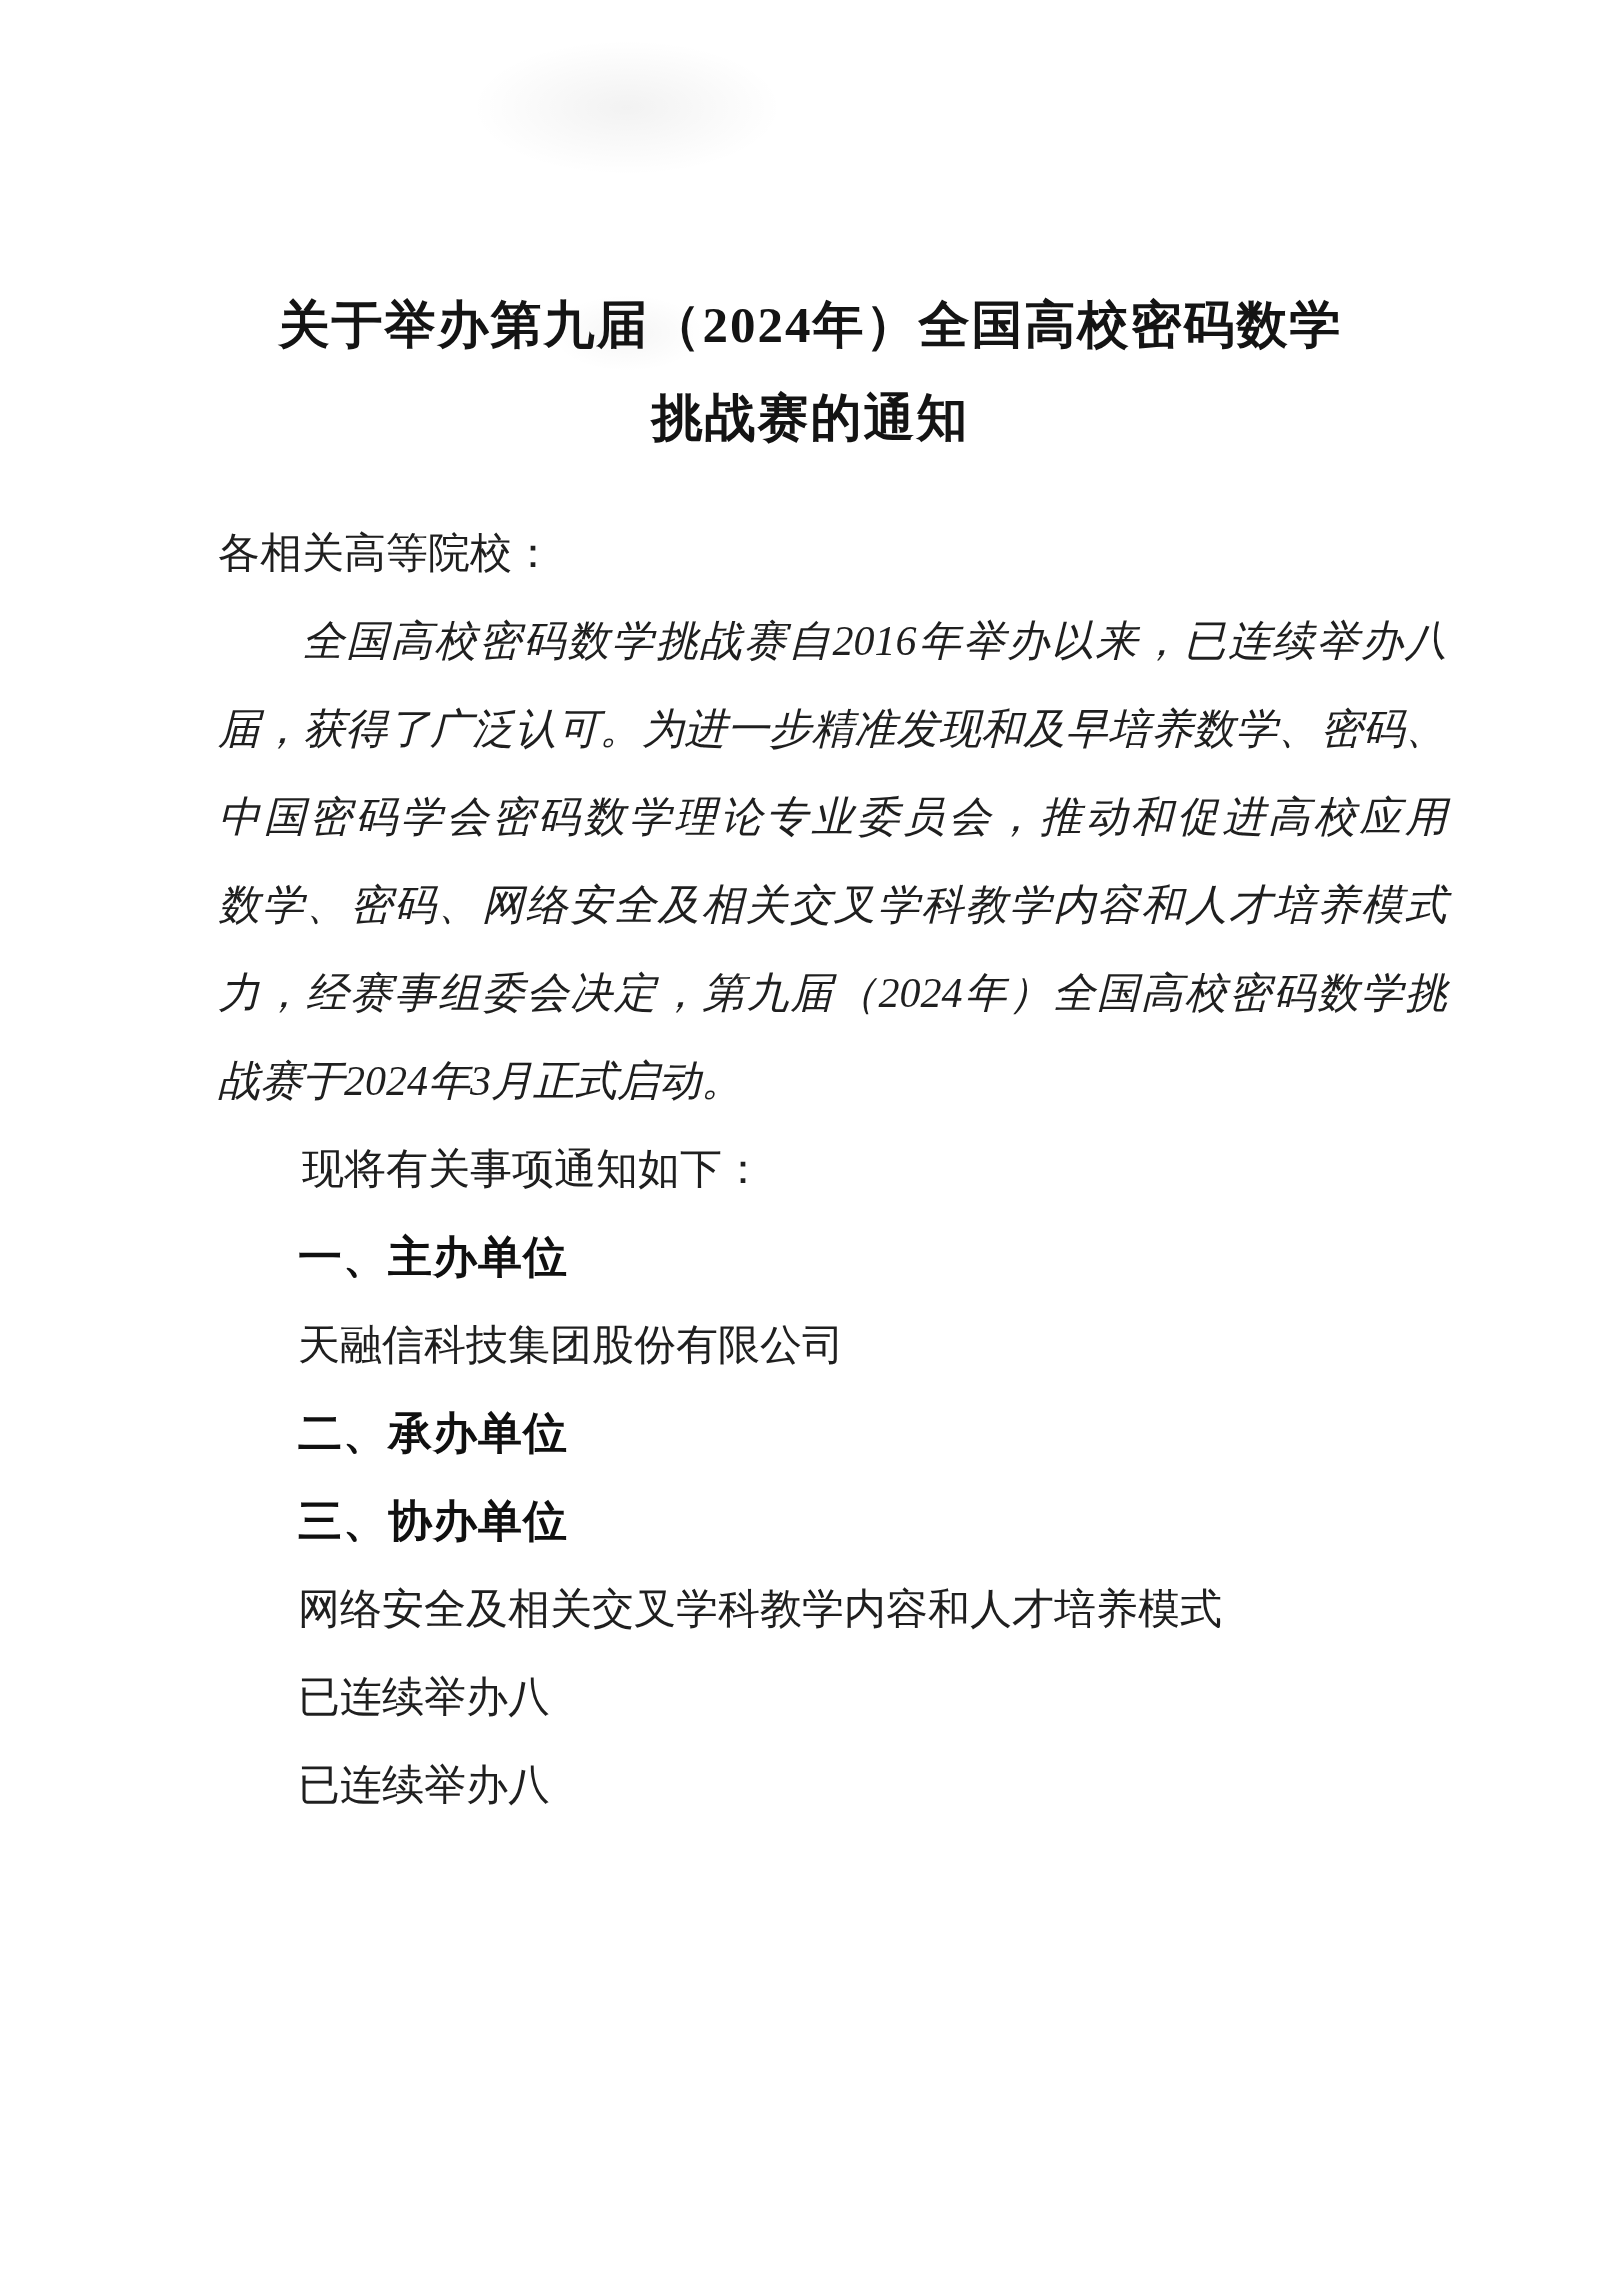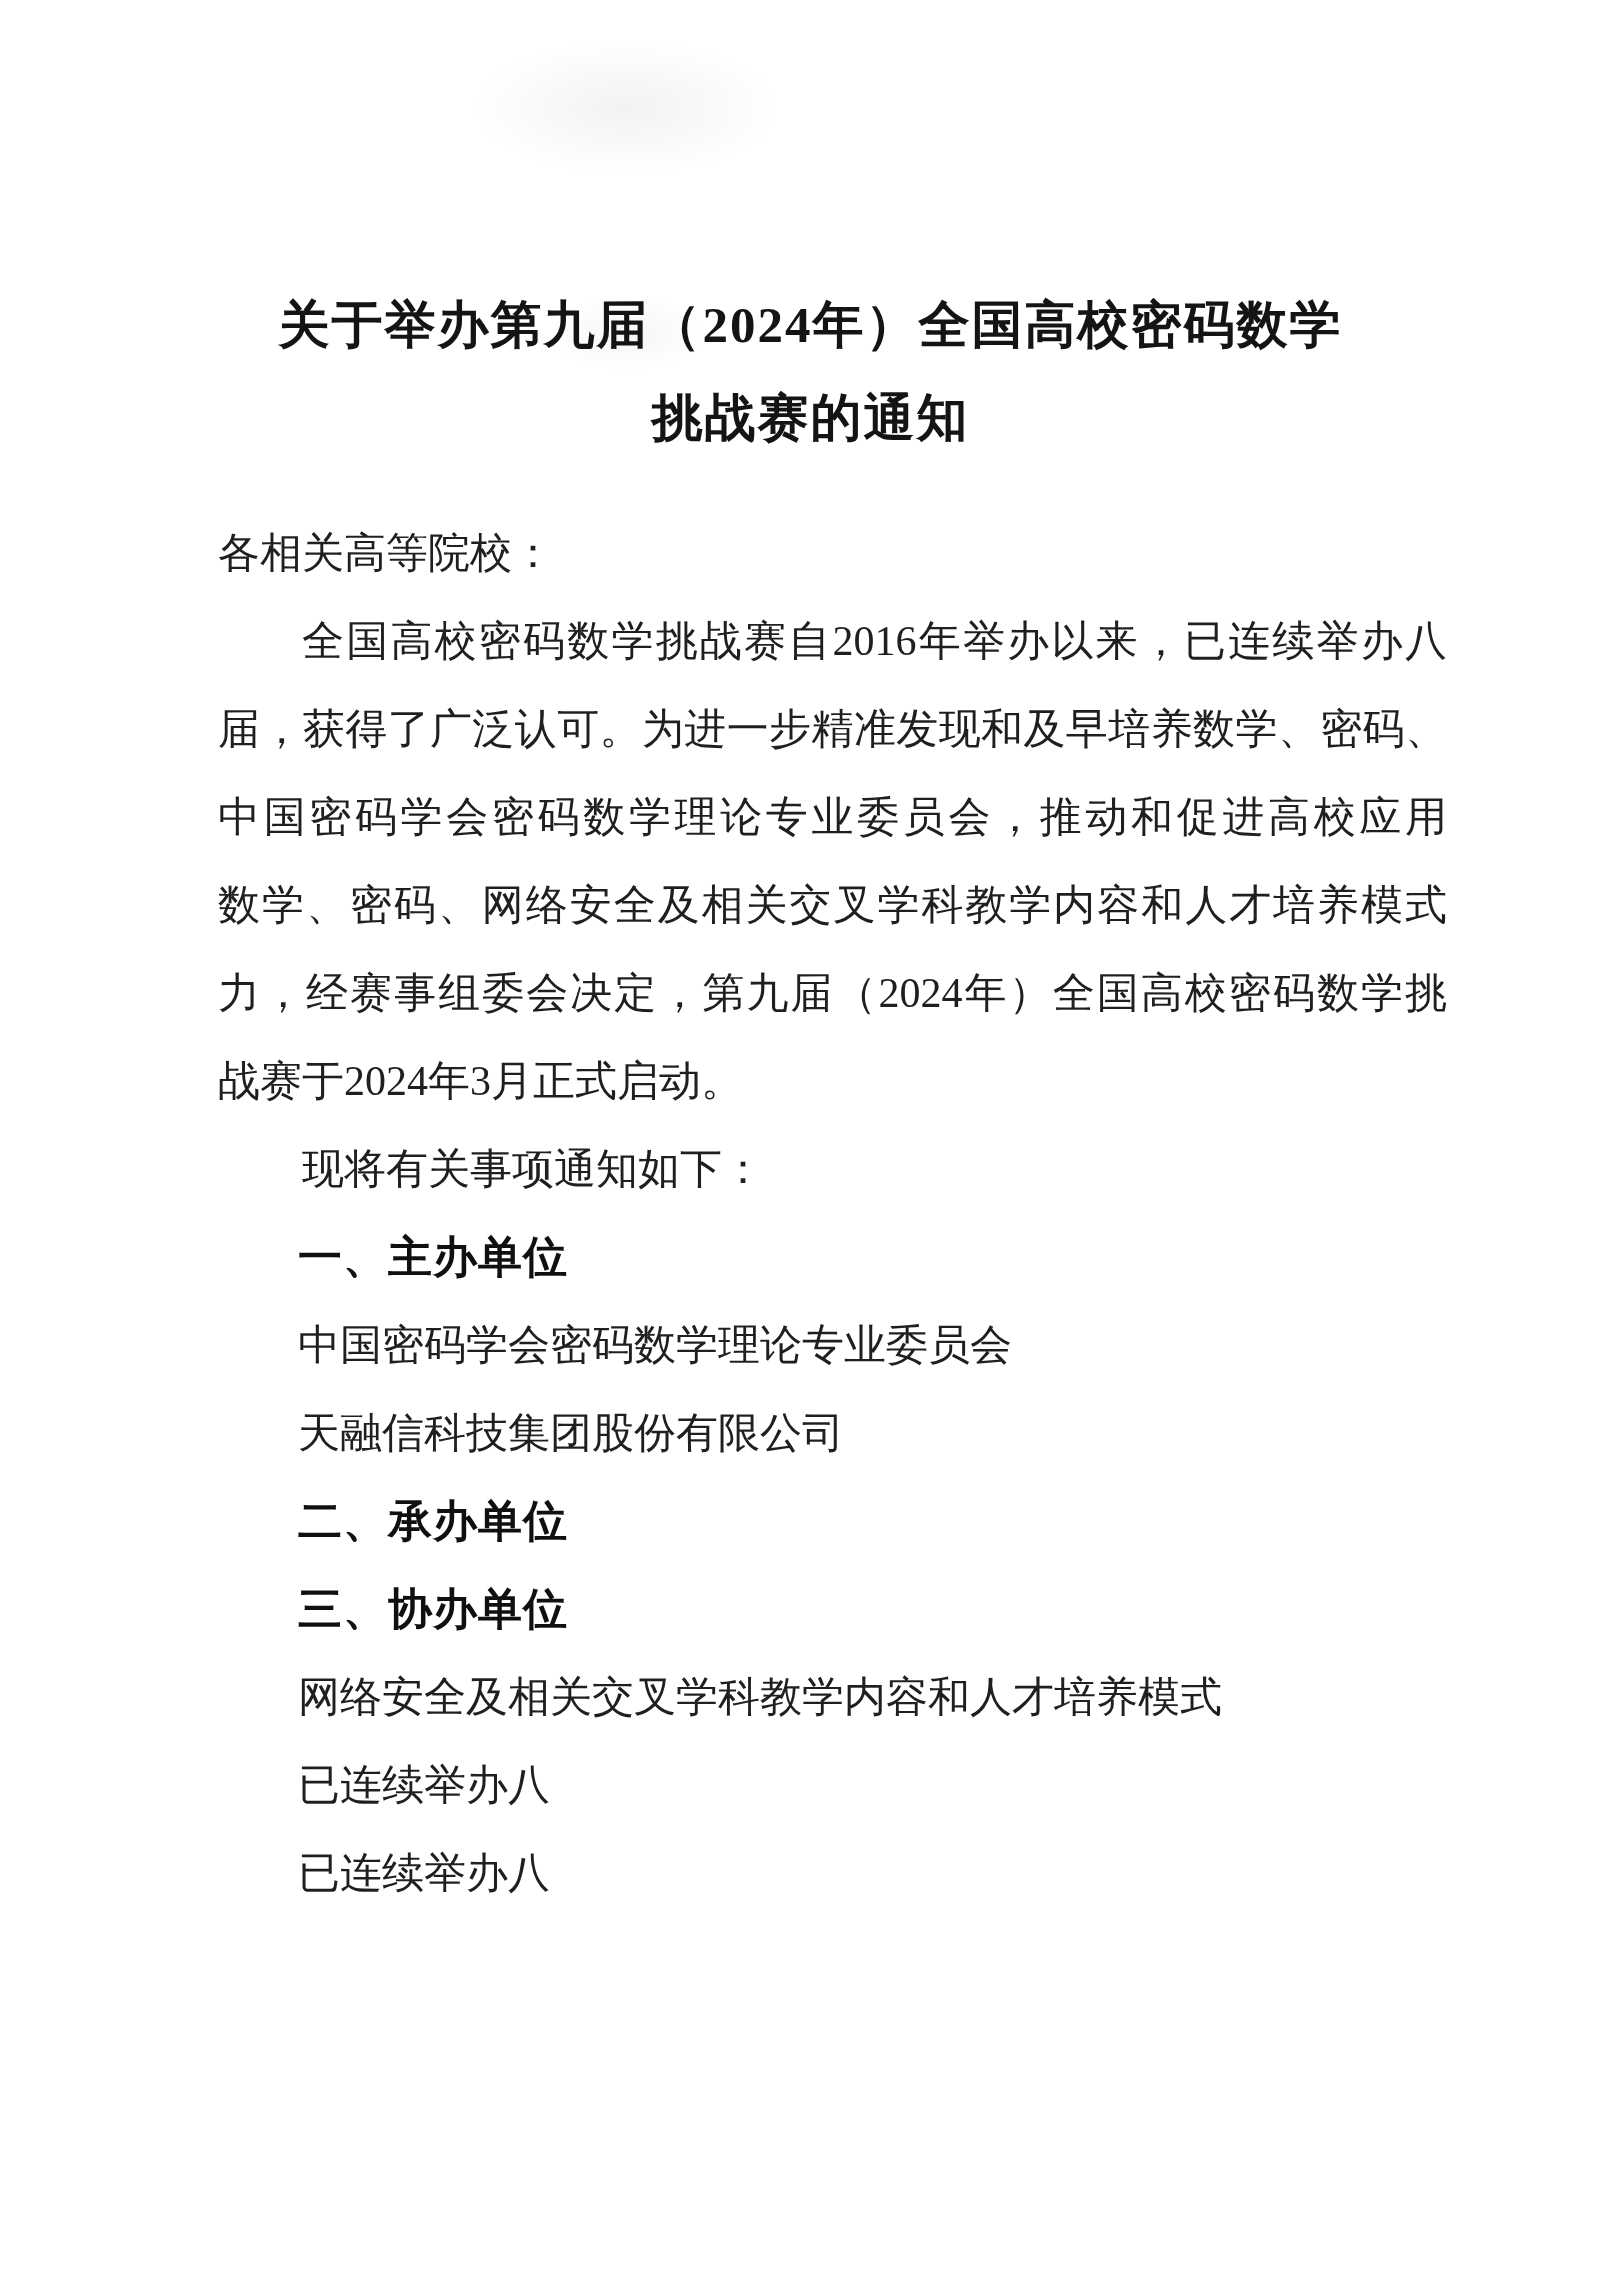--- a/index.html
+++ b/index.html
@@ -41,20 +41,21 @@
     letter-spacing: 2px;
     color: #141414;
   }
   .title-line { display: block; }
   .salutation {
     margin: 44px 0 0 218px;
   }
   .pline {
     margin-left: 218px;
     width: 1229px;
+    font-style: italic;
   }
   .just {
     text-align: justify;
     text-align-last: justify;
   }
   .indent { text-indent: 84px; }
   .notice {
     margin-left: 302px;
   }
   .section-heading {
@@ -90,21 +91,20 @@
     <div class="pline just">中国密码学会密码数学理论专业委员会，推动和促进高校应用</div>
     <div class="pline just">数学、密码、网络安全及相关交叉学科教学内容和人才培养模式</div>
     <div class="pline just">力，经赛事组委会决定，第九届（2024年）全国高校密码数学挑</div>
     <div class="pline">战赛于2024年3月正式启动。</div>
   </div>
 
   <div class="notice">现将有关事项通知如下：</div>
 
   <div class="section">
     <div class="section-heading">一、主办单位</div>
-    <div class="section-item">中国密码学会密码数学理论专业委员会</div>
     <div class="section-item">天融信科技集团股份有限公司</div>
   </div>
 
   <div class="section">
     <div class="section-heading">二、承办单位</div>
   </div>
 
   <div class="section">
     <div class="section-heading">三、协办单位</div>
     <div class="section-item">网络安全及相关交叉学科教学内容和人才培养模式</div>

